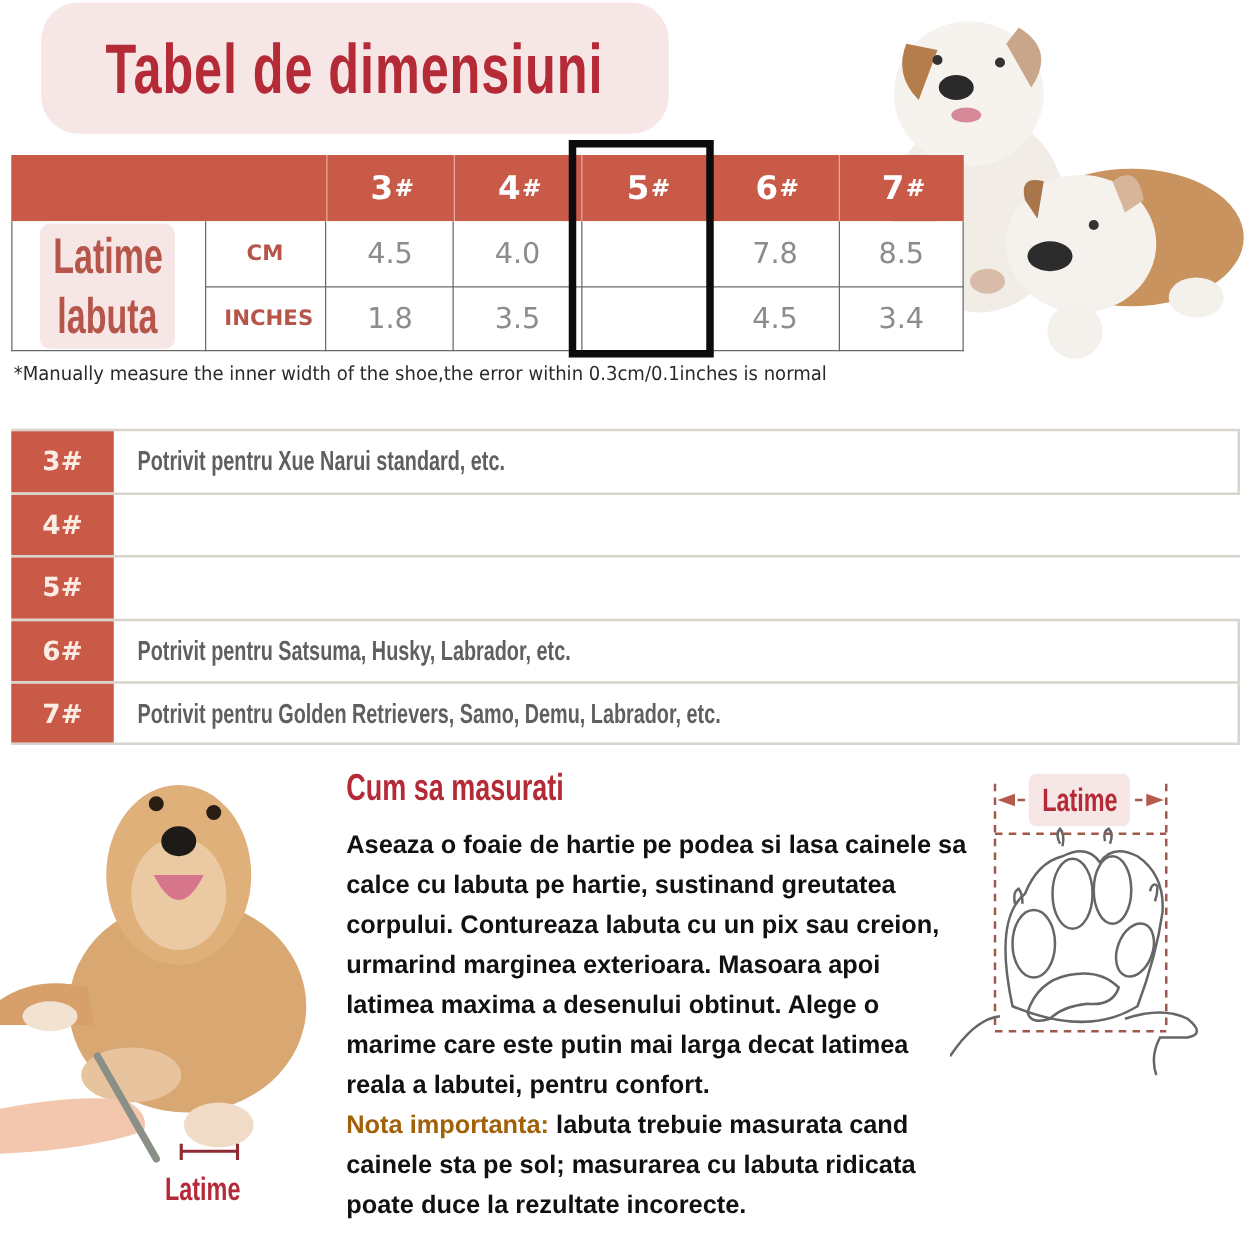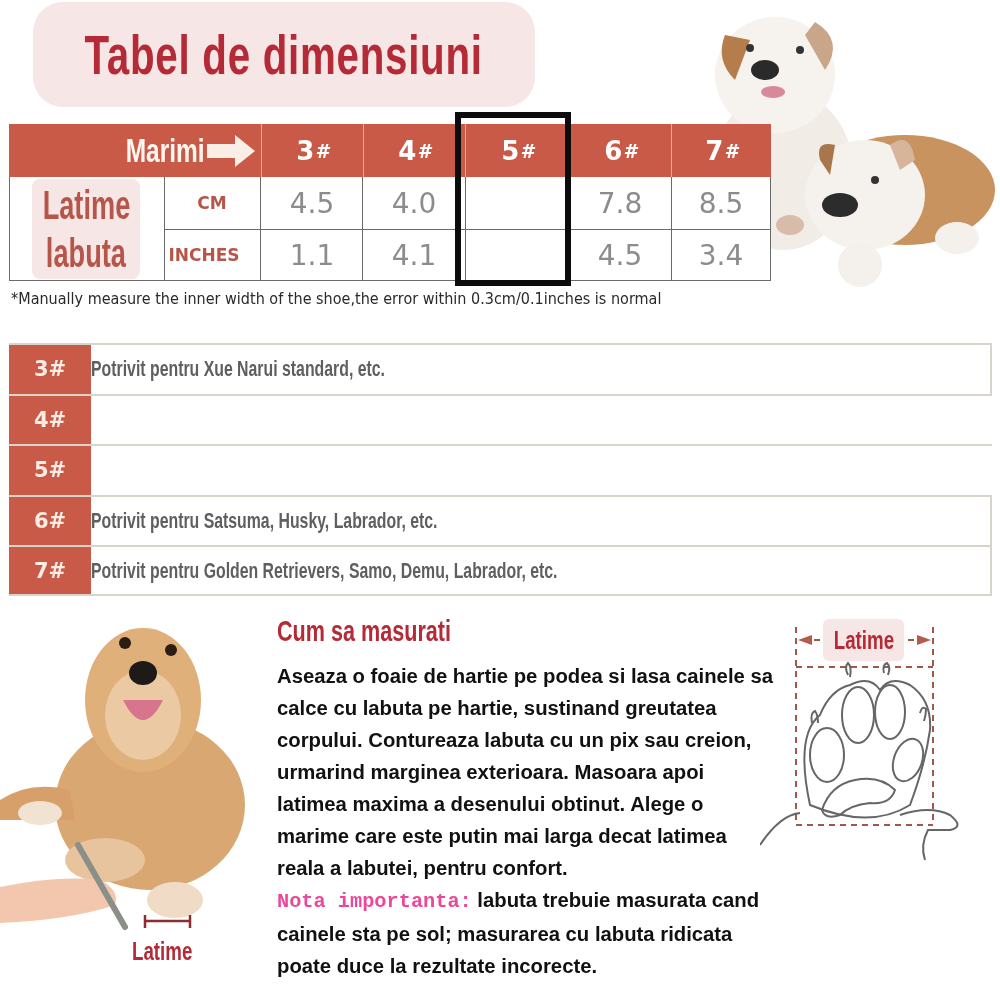--- a/index.html
+++ b/index.html
@@ -18,37 +18,37 @@
     .st-head-cell .hash { font-size: 19px; font-style: italic; margin-left: 1px; }
     .marimi { left: 0; top: 0; width: 252px; height: 53px; justify-content: flex-end; padding-right: 4px; }
     .marimi-text { color: #fff6ef; font-weight: bold; font-size: 34px; transform: scaleX(0.72); transform-origin: right center; white-space: nowrap; margin-right: -4px; }
     .arrow-shape { width: 52px; height: 36px; margin-left: 4px; }
     .st-body { position: absolute; left: 0; top: 53px; width: 762px; height: 104px; border: 1px solid #6a6a6a; border-top: none; box-sizing: border-box; background: #fff; }
     .vline { position: absolute; top: 53px; width: 1px; background: #6a6a6a; height: 104px; }
     .hline { position: absolute; height: 1px; background: #6a6a6a; }
     .latime-box { left: 23px; top: 55px; width: 108px; height: 100px; background: #f6e6e5; border-radius: 8px; display: flex; flex-direction: column; align-items: center; justify-content: center; }
     .latime-line { color: #b65549; font-weight: bold; font-size: 40px; transform: scaleX(0.68); white-space: nowrap; line-height: 48px; }
     .unit { color: #b65549; font-weight: bold; font-size: 17px; font-family: "DejaVu Sans", sans-serif; }
-    .val { color: #8c8c8c; font-size: 28px; font-family: "DejaVu Sans", sans-serif; text-align: center; }
+    .val { color: #8c8c8c; font-size: 23px; font-family: "DejaVu Sans", sans-serif; text-align: center; }
     .highlight { left: 455px; top: 112px; width: 116px; height: 174px; border: 6px solid #0c0c0c; box-sizing: border-box; }
 
     .note { left: 11px; top: 290px; font-family: "DejaVu Sans", sans-serif; font-size: 15.5px; color: #2a2a2a; white-space: nowrap; transform: scaleX(0.93); transform-origin: left center; }
 
     
     .breed-table { left: 9px; top: 343px; width: 983px; }
     .breed-row { position: relative; height: 50.6px; display: flex; border-top: 2px solid #d8d4cc; box-sizing: border-box; }
     .breed-row:last-child { border-bottom: 2px solid #d8d4cc; }
     .breed-size { width: 82px; background: #c95a48; color: #fbece4; font-weight: bold; font-size: 21px; font-family: "DejaVu Sans", sans-serif; display: flex; align-items: center; justify-content: center; }
-    .breed-desc { flex: 1; display: flex; align-items: center; border-right: 2px solid #d8d4cc; }
+    .breed-desc { flex: 1; display: flex; align-items: center; padding-left: 19px; border-right: 2px solid #d8d4cc; }
     .breed-text { color: #5f5f5f; font-weight: bold; font-size: 22px; transform: scaleX(0.72); transform-origin: left center; white-space: nowrap; }
 
     
     .how-title { left: 277px; top: 614px; color: #b52a37; font-weight: bold; font-size: 30px; transform: scaleX(0.72); transform-origin: left center; white-space: nowrap; }
     .how-body { left: 277px; top: 660px; width: 500px; font-family: "Liberation Sans", sans-serif; font-weight: bold; font-size: 20.3px; line-height: 32px; color: #111111; }
-    .how-body .red { color: #ec4899; font-family: Liberation Mono, monospace; }
+    .how-body .red { color: #a16207; }
 
     
     .paw-label-box { left: 823px; top: 619px; width: 81px; height: 42px; background: #f6e6e5; border-radius: 6px; display: flex; align-items: center; justify-content: center; }
     .paw-label { color: #b52a37; font-weight: bold; font-size: 26px; transform: scaleX(0.72); white-space: nowrap; }
 
     .dog-caption { left: 132px; top: 936px; color: #b52a37; font-weight: bold; font-size: 26px; transform: scaleX(0.72); transform-origin: left center; white-space: nowrap; }
   </style>
 </head>
 <body>
 
@@ -74,26 +74,20 @@
   <ellipse cx="145" cy="205" rx="18" ry="12" fill="#2c2c2c"></ellipse>
   <circle cx="180" cy="180" r="4" fill="#333"></circle>
   <path d="M125 160 Q120 140 140 145 L135 175 Z" fill="#a8764a"></path>
   <path d="M195 145 Q215 130 220 160 L205 170 Z" fill="#d6b59a"></path>
   <ellipse cx="165" cy="265" rx="22" ry="22" fill="#f4f0eb"></ellipse>
   <ellipse cx="262" cy="238" rx="22" ry="16" fill="#f4f0eb"></ellipse>
 </svg>
 
 <div class="abs size-table">
   <div class="st-head"></div>
-  <div class="st-cell marimi">
-    <span class="marimi-text">Marimi</span>
-    <svg class="arrow-shape" viewBox="0 0 52 36">
-      <path d="M2 11 H30 V2 L50 18 L30 34 V25 H2 Z" fill="#fbeee6"></path>
-    </svg>
-  </div>
   <div class="st-cell st-head-cell" style="left:252px;width:102px">
       <span>3</span>
       <span class="hash">#</span>
     </div>
   <div class="st-cell st-head-cell" style="left:354px;width:102px">
       <span>4</span>
       <span class="hash">#</span>
     </div>
   <div class="st-cell st-head-cell" style="left:456px;width:104px">
       <span>5</span>
@@ -122,23 +116,23 @@
     <span class="latime-line">Latime</span>
     <span class="latime-line">labuta</span>
   </div>
 
   <div class="st-cell unit" style="left:155px;top:53px;width:96px;height:52px">CM</div>
   <div class="st-cell val" style="left:252px;top:53px;width:102px;height:52px">4.5</div>
   <div class="st-cell val" style="left:354px;top:53px;width:102px;height:52px">4.0</div>
   <div class="st-cell val" style="left:560px;top:53px;width:102px;height:52px">7.8</div>
   <div class="st-cell val" style="left:662px;top:53px;width:100px;height:52px">8.5</div>
 
-  <div class="st-cell unit" style="left:147px;top:105px;width:96px;height:52px">INCHES</div>
-  <div class="st-cell val" style="left:252px;top:105px;width:102px;height:52px">1.1</div>
-  <div class="st-cell val" style="left:354px;top:105px;width:102px;height:52px">4.1</div>
+  <div class="st-cell unit" style="left:158px;top:105px;width:96px;height:52px">INCHES</div>
+  <div class="st-cell val" style="left:252px;top:105px;width:102px;height:52px">1.8</div>
+  <div class="st-cell val" style="left:354px;top:105px;width:102px;height:52px">3.5</div>
   <div class="st-cell val" style="left:560px;top:105px;width:102px;height:52px">4.5</div>
   <div class="st-cell val" style="left:662px;top:105px;width:100px;height:52px">3.4</div>
 </div>
 
 <div class="abs highlight"></div>
 
 <div class="abs note">*Manually measure the inner width of the shoe,the error within 0.3cm/0.1inches is normal</div>
 
 <div class="abs breed-table">
   <div class="breed-row">

